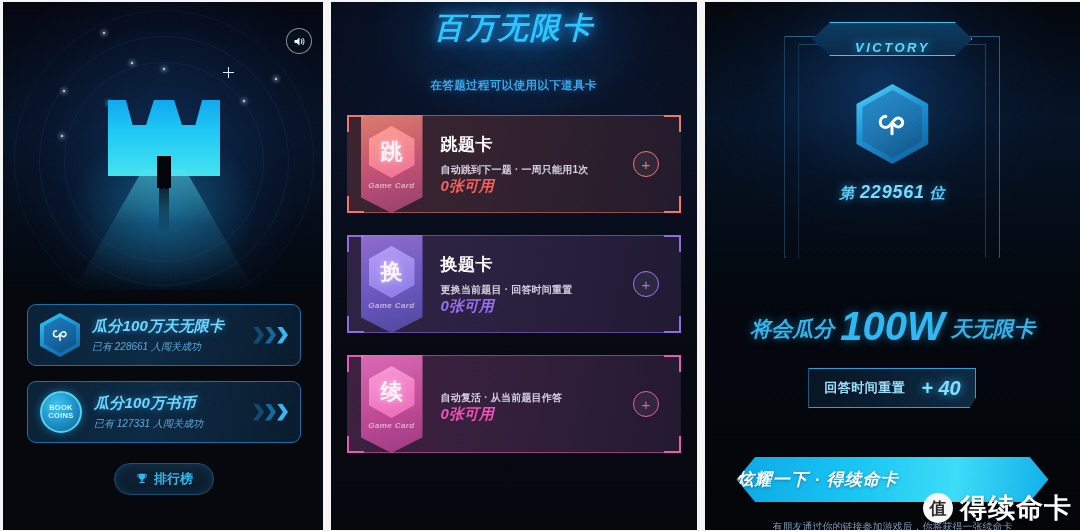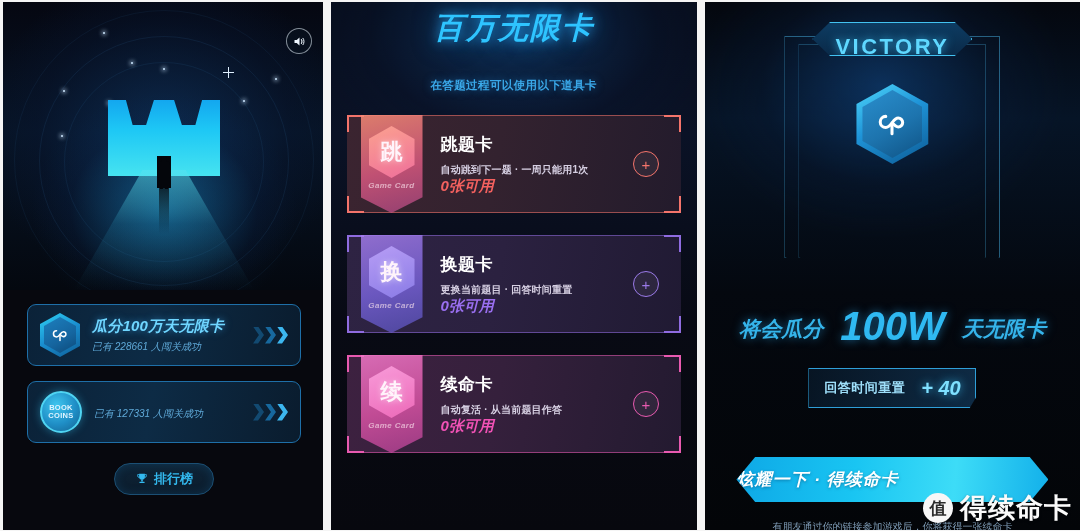--- a/index.html
+++ b/index.html
@@ -209,21 +209,21 @@
   .victory-plate{
     position:absolute; left:50%; transform:translateX(-50%); top:-14px;
     width:160px; height:34px;
     background:linear-gradient(#0d3c62,#0a2a49);
     border:1px solid #43c2f0;
     clip-path:polygon(11% 0%, 89% 0%, 100% 50%, 89% 100%, 11% 100%, 0% 50%);
     display:flex; align-items:center; justify-content:center;
     box-shadow:0 0 14px rgba(50,180,240,.35);
   }
   .victory-plate span{
-    font-size:22px; font-weight:700; letter-spacing:2.5px;
+    font-size:13px; font-weight:700; font-style:italic; letter-spacing:2.5px;
     color:#5fd8ff; text-shadow:0 0 10px rgba(60,200,255,.9);margin-top:16px;
   }
   .big-hex{
     position:absolute; left:50%; transform:translateX(-50%); top:48px;
     width:72px; height:80px;
   }
   .big-hex .h1{
     position:absolute; inset:0;
     background:linear-gradient(150deg,#4fd8fb 0%, #1f94d8 45%, #0c5a94 100%);
     clip-path:polygon(50% 0%,100% 25%,100% 75%,50% 100%,0% 75%,0% 25%);
@@ -241,21 +241,21 @@
     text-shadow:0 0 9px rgba(50,170,235,.7);
   }
   .rank-line b{ font-size:18px; color:#7fd9ff; font-weight:700; }
 
   .share-line{
     position:absolute; left:0; right:0; top:302px; text-align:center;
     font-style:italic; color:#35b4ea; white-space:nowrap;
     text-shadow:0 0 10px rgba(40,160,230,.6);
   }
   .share-line .sm{ font-size:21px; font-weight:700; }
-  .share-line .lg{ font-size:40px; font-weight:700; color:#2fb9f2; letter-spacing:0px; margin:0 17px; vertical-align:-4px; }
+  .share-line .lg{ font-size:40px; font-weight:700; color:#2fb9f2; letter-spacing:0px; margin:0 6px; vertical-align:-4px; }
   .pts-box{
     position:absolute; left:50%; transform:translateX(-50%); top:366px;
     width:168px; height:40px;
     background:linear-gradient(100deg, rgba(10,30,50,.6), rgba(18,55,88,.75));
     border:1px solid #2f9fd8;
     display:flex; align-items:center; justify-content:center; gap:16px;
     clip-path:polygon(0 0, 100% 0, 100% 72%, 96% 100%, 0 100%);
   }
   .pts-box .lbl{ font-size:13px; font-weight:700; color:#9fe0fb; letter-spacing:.5px; }
   .pts-box .val{ font-size:20px; font-weight:700; font-style:italic; color:#7fe0ff; text-shadow:0 0 10px rgba(60,200,255,.8); }
@@ -349,20 +349,21 @@
             <div class="chev c3"></div>
         </div>
       </div>
 
       <div class="reward-row">
         <div class="coinbadge">
           <span>BOOK</span>
           <span>COINS</span>
         </div>
         <div class="reward-txt">
+          <div class="reward-title">瓜分100万书币</div>
           <div class="reward-sub">已有 127331 人闯关成功</div>
         </div>
         <div class="chevs">
           <div class="chev c1"></div>
             <div class="chev c2"></div>
             <div class="chev c3"></div>
         </div>
       </div>
 
       <div class="rank-btn">
@@ -433,21 +434,20 @@
       <div class="edge t"></div>
         <div class="edge b"></div>
       <div class="ribbon">
         <div class="rb"></div>
         <div class="hexw">
             <span class="glyph">续</span>
           </div>
         <div class="gclabel">Game Card</div>
       </div>
       <div class="gcard-body">
-        <div class="gc-name">续命卡</div>
         <div class="gc-desc">自动复活 · 从当前题目作答</div>
         <div class="gc-count">0张可用</div>
       </div>
       <div class="plus-btn">+</div>
     </div>
   </div>
 
   <div class="panel" id="panel-right">
 
     <div class="banner">
@@ -457,20 +457,25 @@
         <span>VICTORY</span>
       </div>
       <div class="big-hex">
         <div class="h1"></div>
           <div class="h2"></div>
         <svg width="36" height="36" viewBox="0 0 26 26">
           <path d="M8.5 7.5a4 4 0 1 0 0 8c2.2 0 3.3-1.6 4.6-3.4 1.3-1.8 2.3-3.4 4.4-3.4a3.2 3.2 0 1 1 0 6.4c-2 0-3-1.5-4.4-3.3" stroke="#ffffff" stroke-width="2.2" fill="none" stroke-linecap="round"></path>
           <path d="M13 12.6V20" stroke="#ffffff" stroke-width="2.2" fill="none" stroke-linecap="round"></path>
         </svg>
       </div>
+      <div class="rank-line">
+        <span>第</span>
+        <b>229561</b>
+        <span>位</span>
+      </div>
     </div>
 
     <div class="share-line">
       <span class="sm">将会瓜分</span><span class="lg">100W</span><span class="sm">天无限卡</span>
     </div>
 
     <div class="pts-box">
       <span class="lbl">回答时间重置</span>
       <span class="val">+ 40</span>
     </div>

